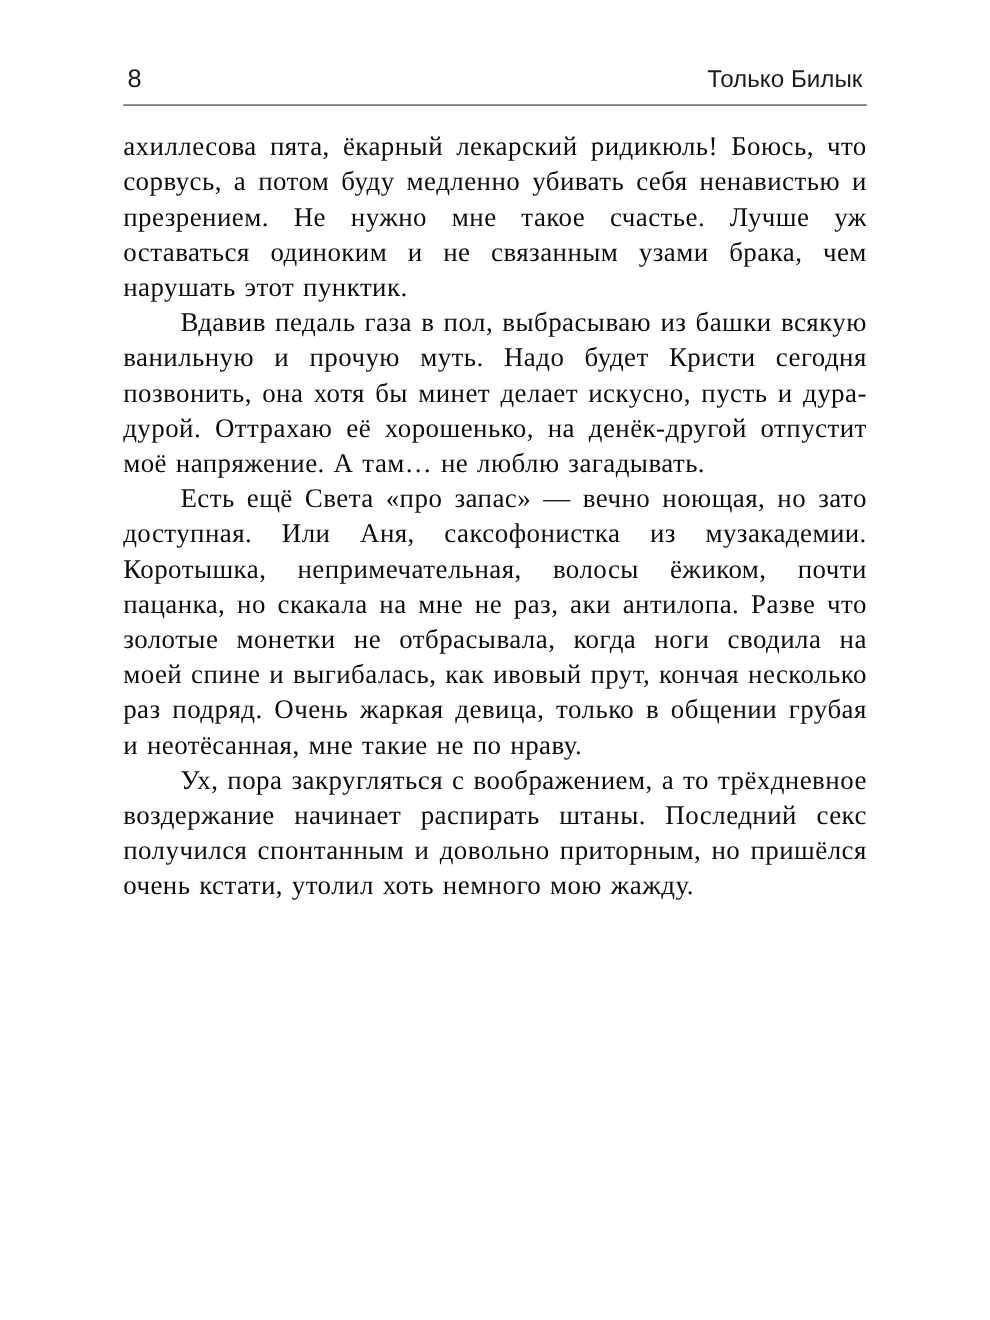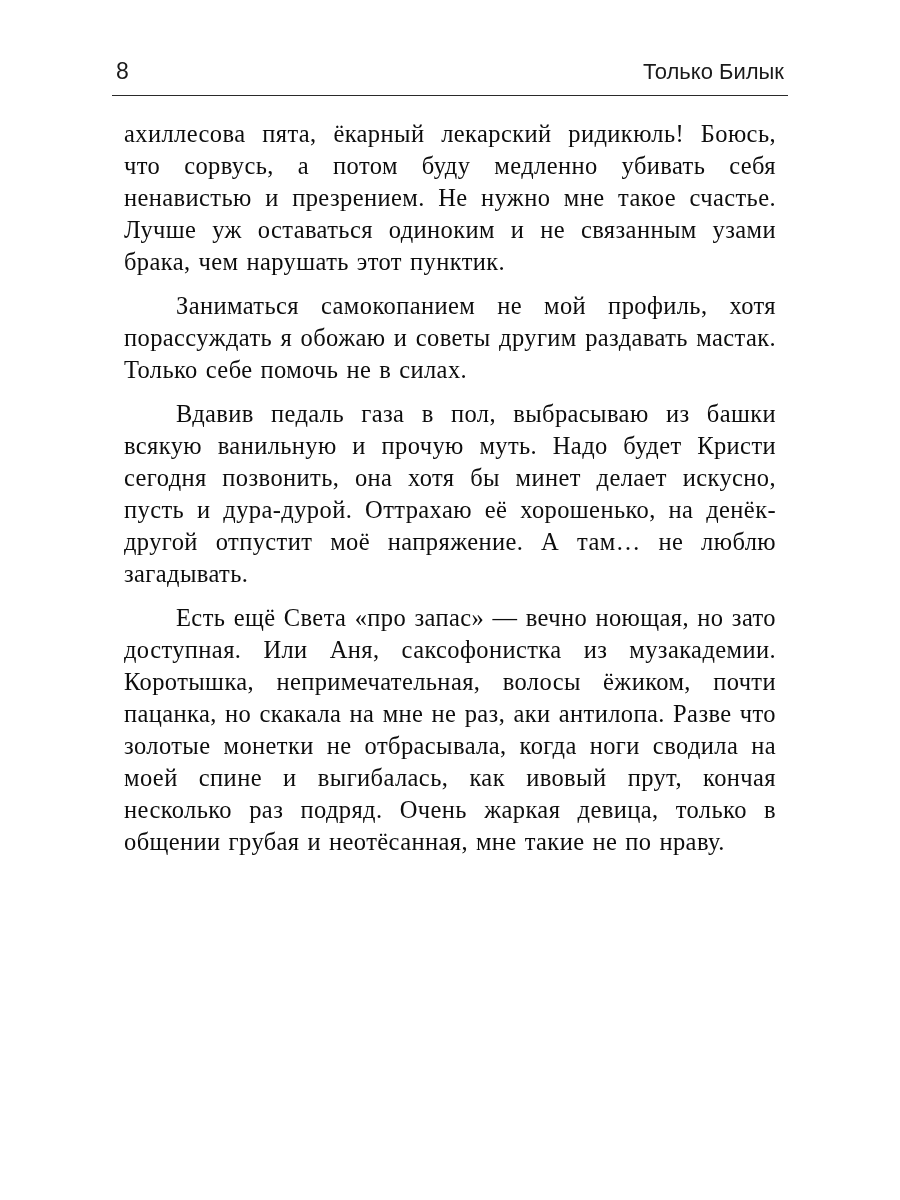--- a/index.html
+++ b/index.html
@@ -29,21 +29,21 @@
   }
   .running-head .page-num {
     font-size: 23px;
   }
   .head-rule {
     border: none;
     border-top: 1.6px solid #2a2a2a;
     margin: 0 0 22px 0;
   }
   .body-text p {
-    margin: 12px;
+    margin: 0;
     font-size: 24.5px;
     line-height: 32px;
     text-align: justify;
     letter-spacing: 0.4px;
     word-spacing: 1.5px;
     color: #0d0d0d;
   }
   .body-text p.indent {
     text-indent: 52px;
   }
@@ -55,18 +55,18 @@
 
   <div class="running-head">
     <span class="page-num">8</span>
     <span class="author-name">Только Билык</span>
   </div>
 
   <hr class="head-rule">
 
   <div class="body-text">
     <p>ахиллесова пята, ёкарный лекарский ридикюль! Боюсь, что сорвусь, а потом буду медленно убивать себя ненавистью и презрением. Не нужно мне такое счастье. Лучше уж оставаться одиноким и не связанным узами брака, чем нарушать этот пунктик.</p>
-    <p class="indent">Заниматься самокопанием не мой профиль, хотя порассуждать я обожаю и советы другим раздавать мастак. Только себе помочь не в силах.</p>
     <p class="indent">Вдавив педаль газа в пол, выбрасываю из башки всякую ванильную и прочую муть. Надо будет Кристи сегодня позвонить, она хотя бы минет делает искусно, пусть и дура-дурой. Оттрахаю её хорошенько, на денёк-другой отпустит моё напряжение. А там… не люблю загадывать.</p>
     <p class="indent">Есть ещё Света «про запас» — вечно ноющая, но зато доступная. Или Аня, саксофонистка из музакадемии. Коротышка, непримечательная, волосы ёжиком, почти пацанка, но скакала на мне не раз, аки антилопа. Разве что золотые монетки не отбрасывала, когда ноги сводила на моей спине и выгибалась, как ивовый прут, кончая несколько раз подряд. Очень жаркая девица, только в общении грубая и неотёсанная, мне такие не по нраву.</p>
+    <p class="indent">Ух, пора закругляться с воображением, а то трёхдневное воздержание начинает распирать штаны. Последний секс получился спонтанным и довольно приторным, но пришёлся очень кстати, утолил хоть немного мою жажду.</p>
   </div>
 
 </div>
 
 </body></html>

